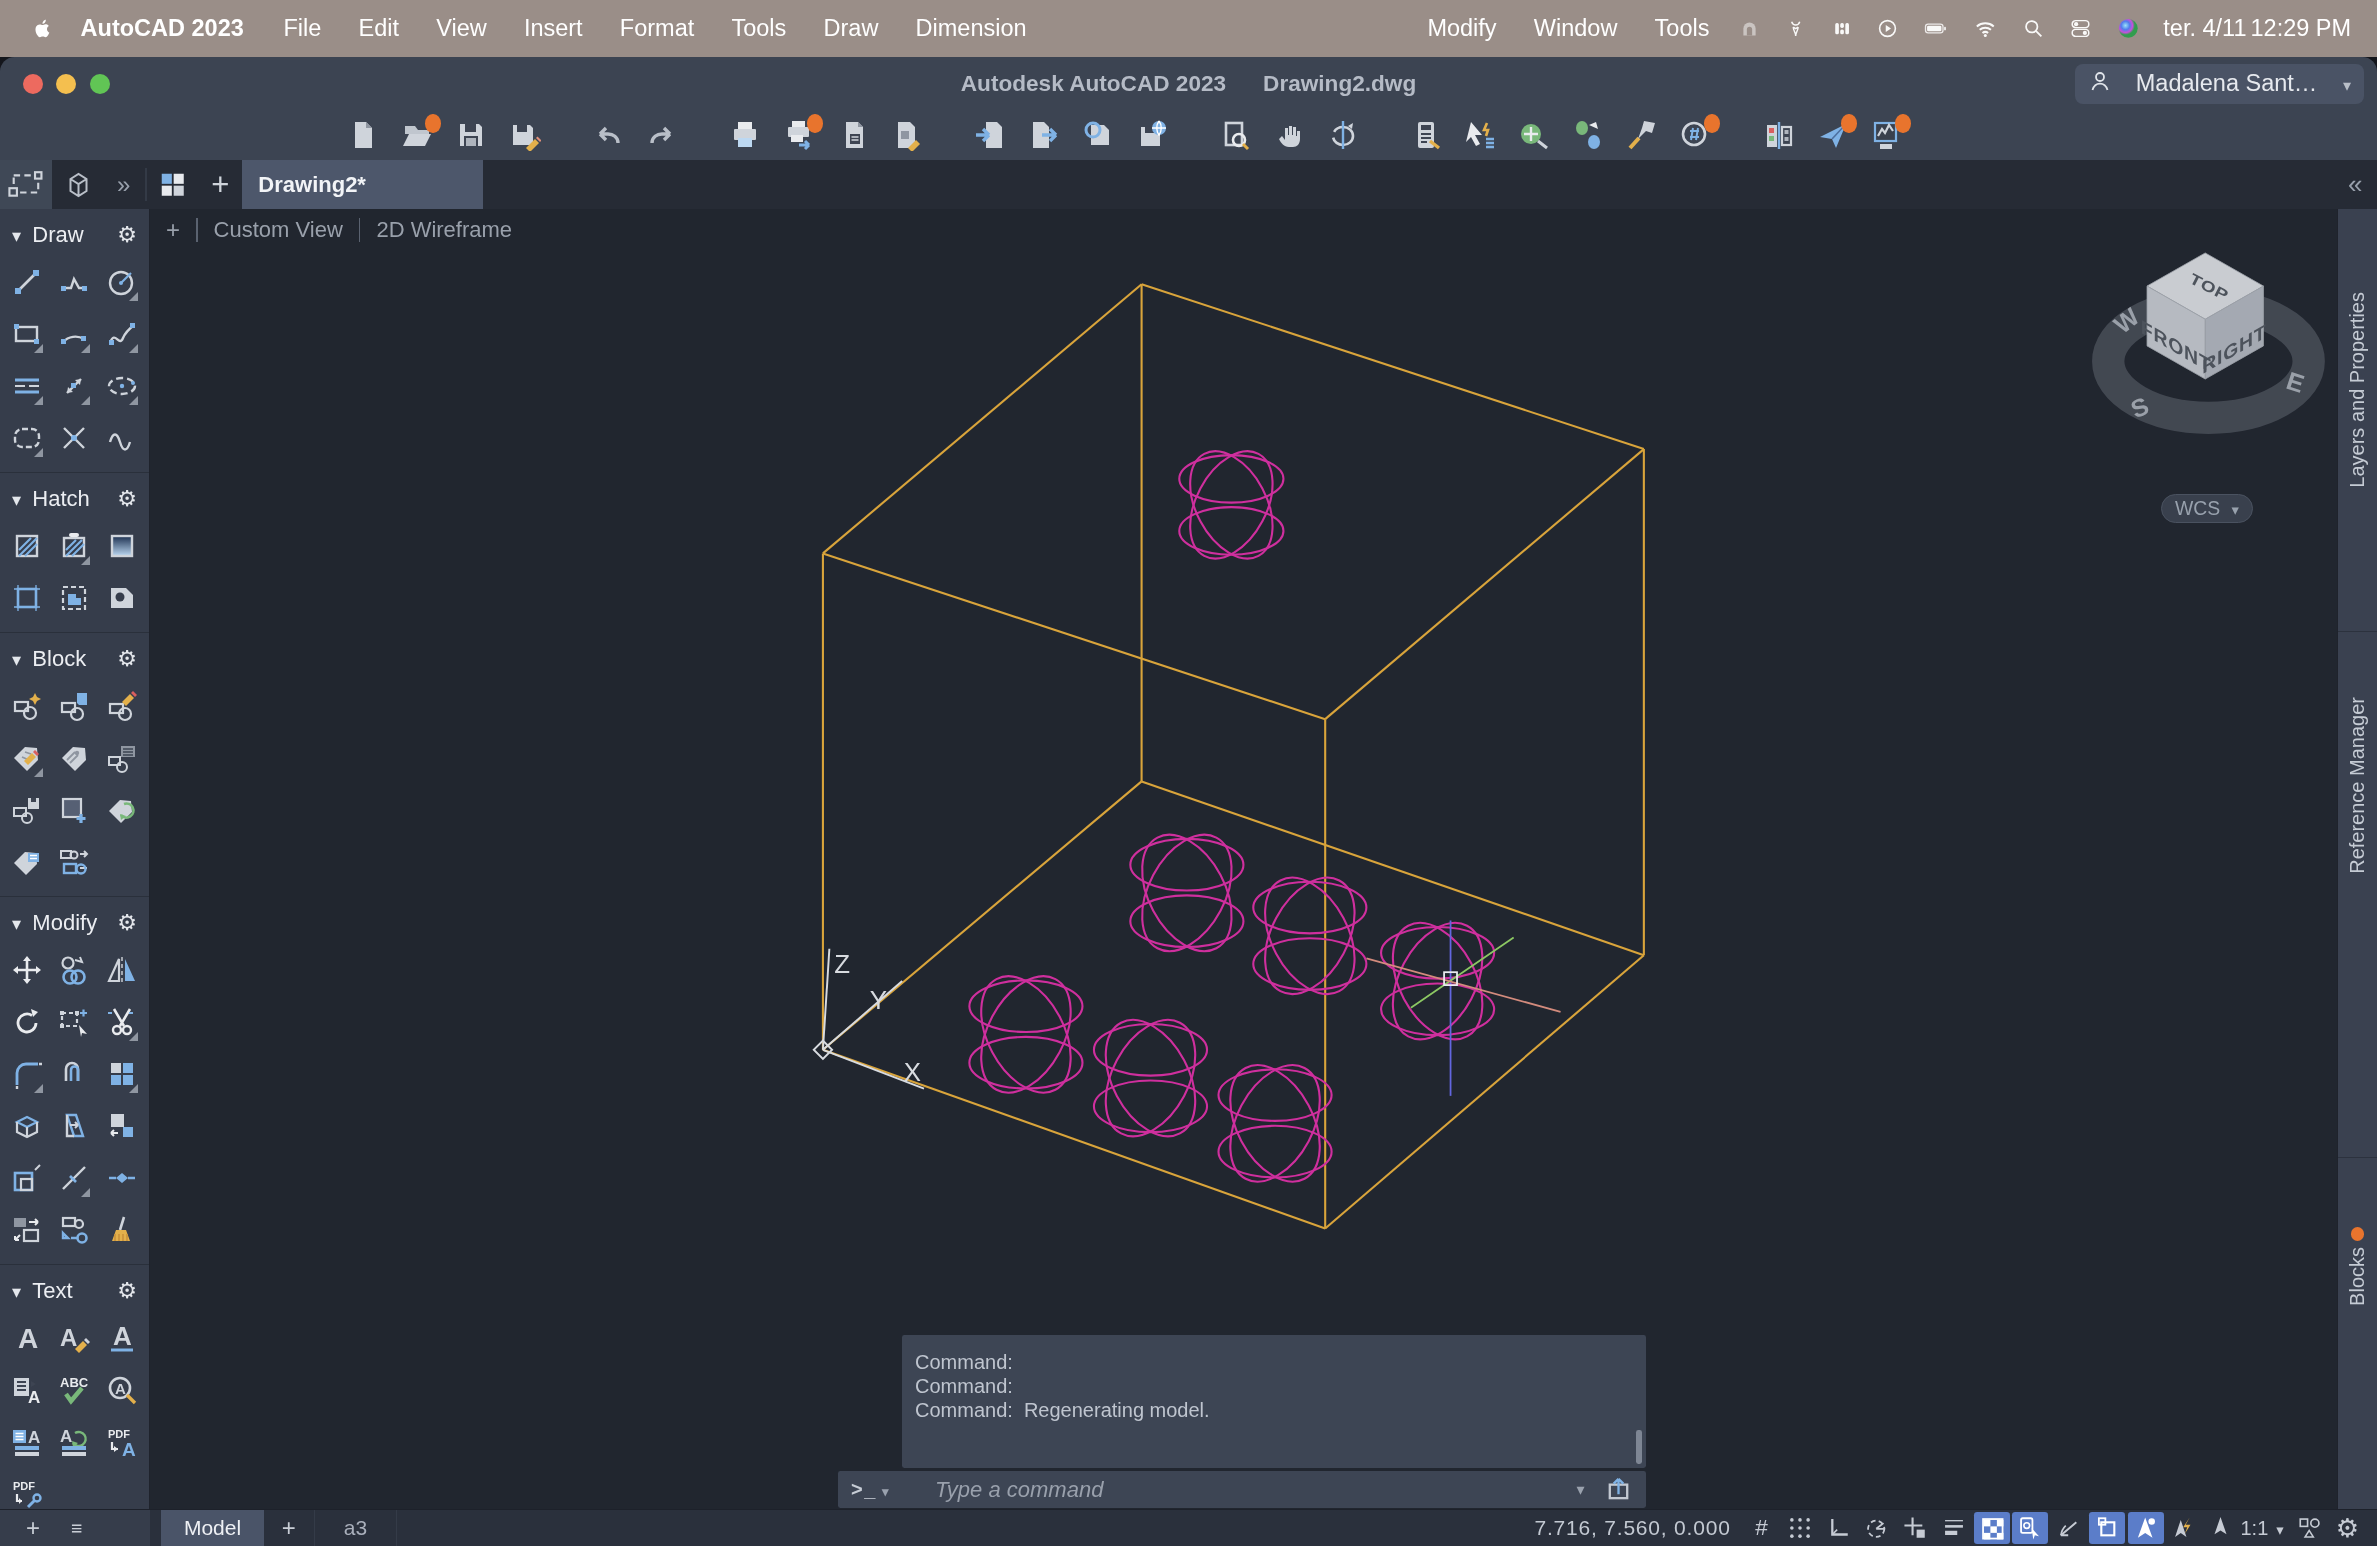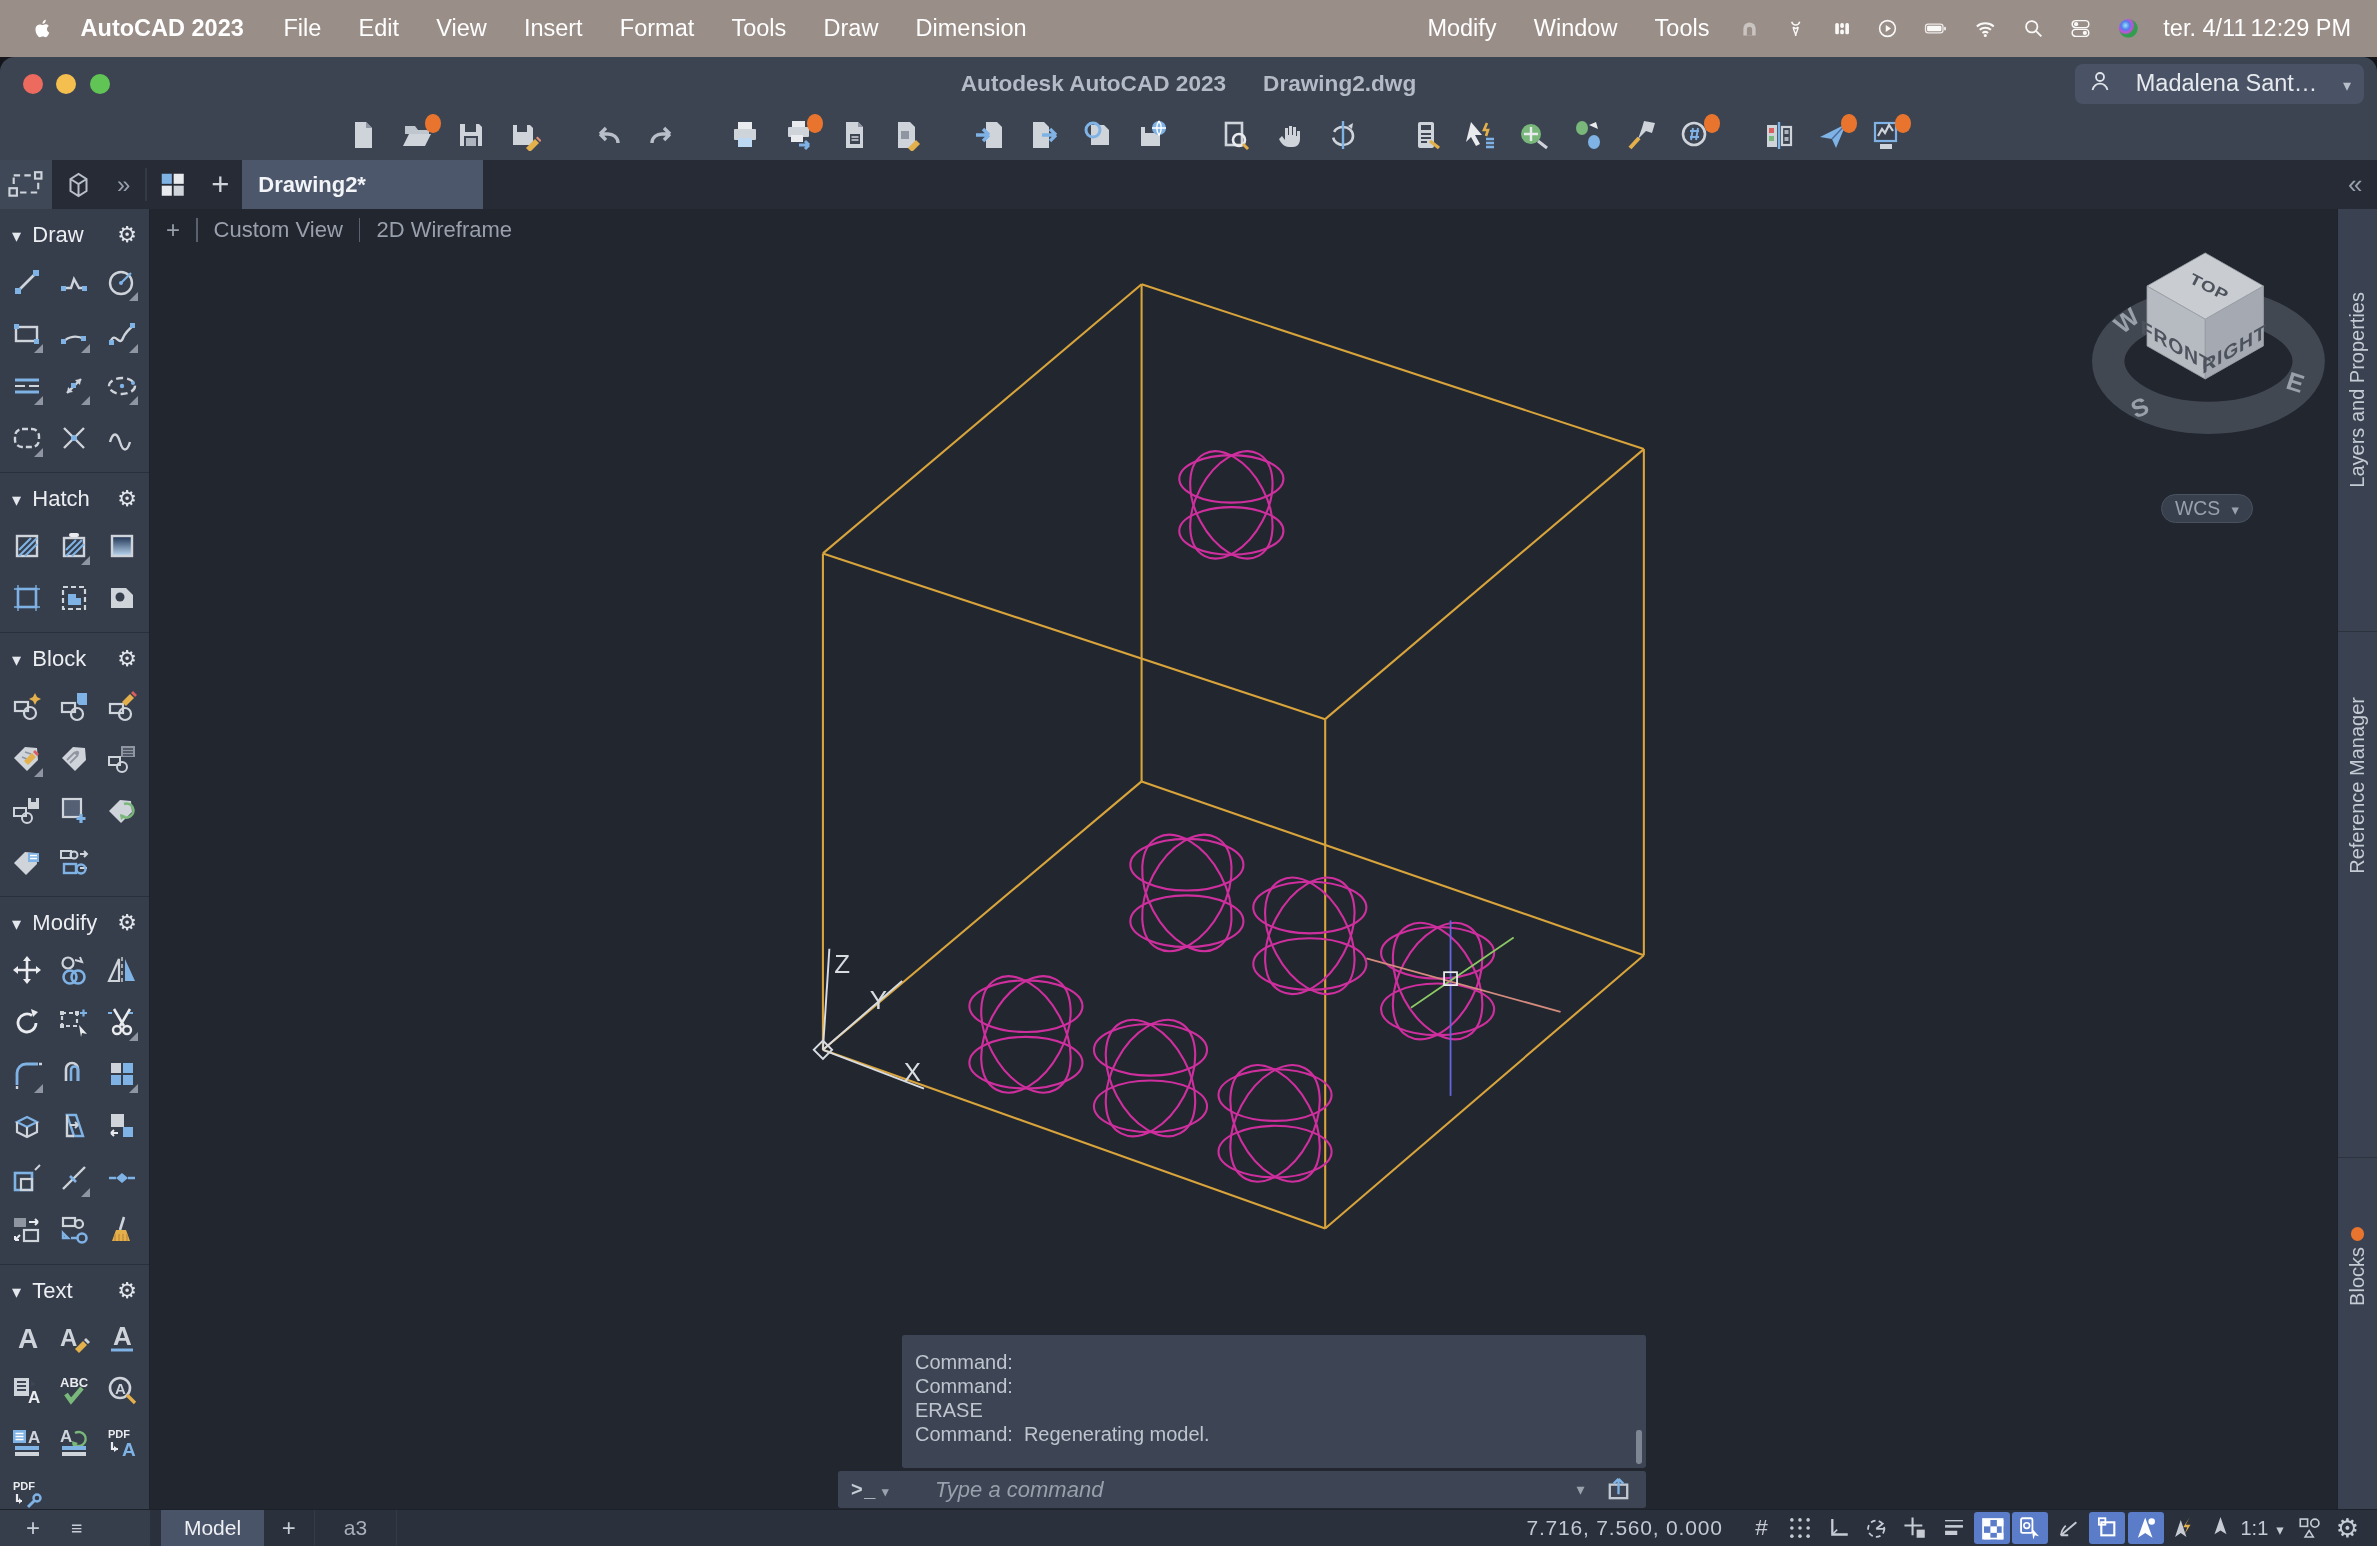--- a/index.html
+++ b/index.html
@@ -117,21 +117,21 @@
   .sb-foot{width:150px;height:100%;background:#363d4b;display:flex;align-items:center;gap:31px;
     padding-left:26px;color:#c9ced6;font-size:24px;flex:none}
   .sb-foot .mini{font-size:19.4px;letter-spacing:-1.6px}
   .model-tab{height:100%;padding:0 22.6px;background:#4a5468;color:#eef0f4;font-size:21px;
     display:flex;align-items:center;margin-left:11.3px}
   .sb-nl{padding:0 18px;color:#c9ced6;font-size:24px;height:100%;display:flex;align-items:center;
     border-right:1.6px solid #343b48}
   .layout-tab{padding:0 29px;color:#a9afbb;font-size:21px;height:100%;display:flex;align-items:center;
     border-right:1.6px solid #343b48}
   .sb-spacer{flex:1}
-  .coords{color:#c3c9d2;font-size:21px;margin-right:21px;letter-spacing:0.8px}
+  .coords{color:#c3c9d2;font-size:21px;margin-right:13px;letter-spacing:0.8px}
   .sb-toggles{display:flex;align-items:center;gap:2.4px}
   .sb-btn{min-width:36px;height:32px;border-radius:3.2px;display:flex;align-items:center;
     justify-content:center;font-size:22px;color:#c6cbd4}
   .sb-btn svg{width:26px;height:26px}
   .sb-btn.active{background:#5b7dc9;color:#fff}
   .sb-scale{display:flex;align-items:center;color:#c6cbd4;font-size:20px;gap:6.5px;padding:0 8px}
   .sb-scale .car::after{content:"▾";color:#c6cbd4;font-size:14.6px}
   .sb-gear{font-size:26px;color:#c6cbd4;padding:0 18px 0 8px}
 </style>
 </head>
@@ -1036,21 +1036,20 @@
           <span>WCS</span>
           <span class="car"></span>
         </div>
       </div>
 
       <div class="cmd-hist">
         <div class="cmd-clip"></div>
         <div id="cmdHistory">
             <div class="cmd-line">Command:</div>
             <div class="cmd-line">Command:</div>
-            <div class="cmd-line">ERASE</div>
             <div class="cmd-line">Command:  Regenerating model.</div>
           </div>
         <div class="cmd-thumb"></div>
       </div>
       <div class="cmd-input">
         <span class="cmd-prompt"><span>&gt;_</span><span class="car"></span></span>
         <span class="cmd-ph">Type a command</span>
         <span class="cmd-right">
           <span class="car"></span>
           <span>

